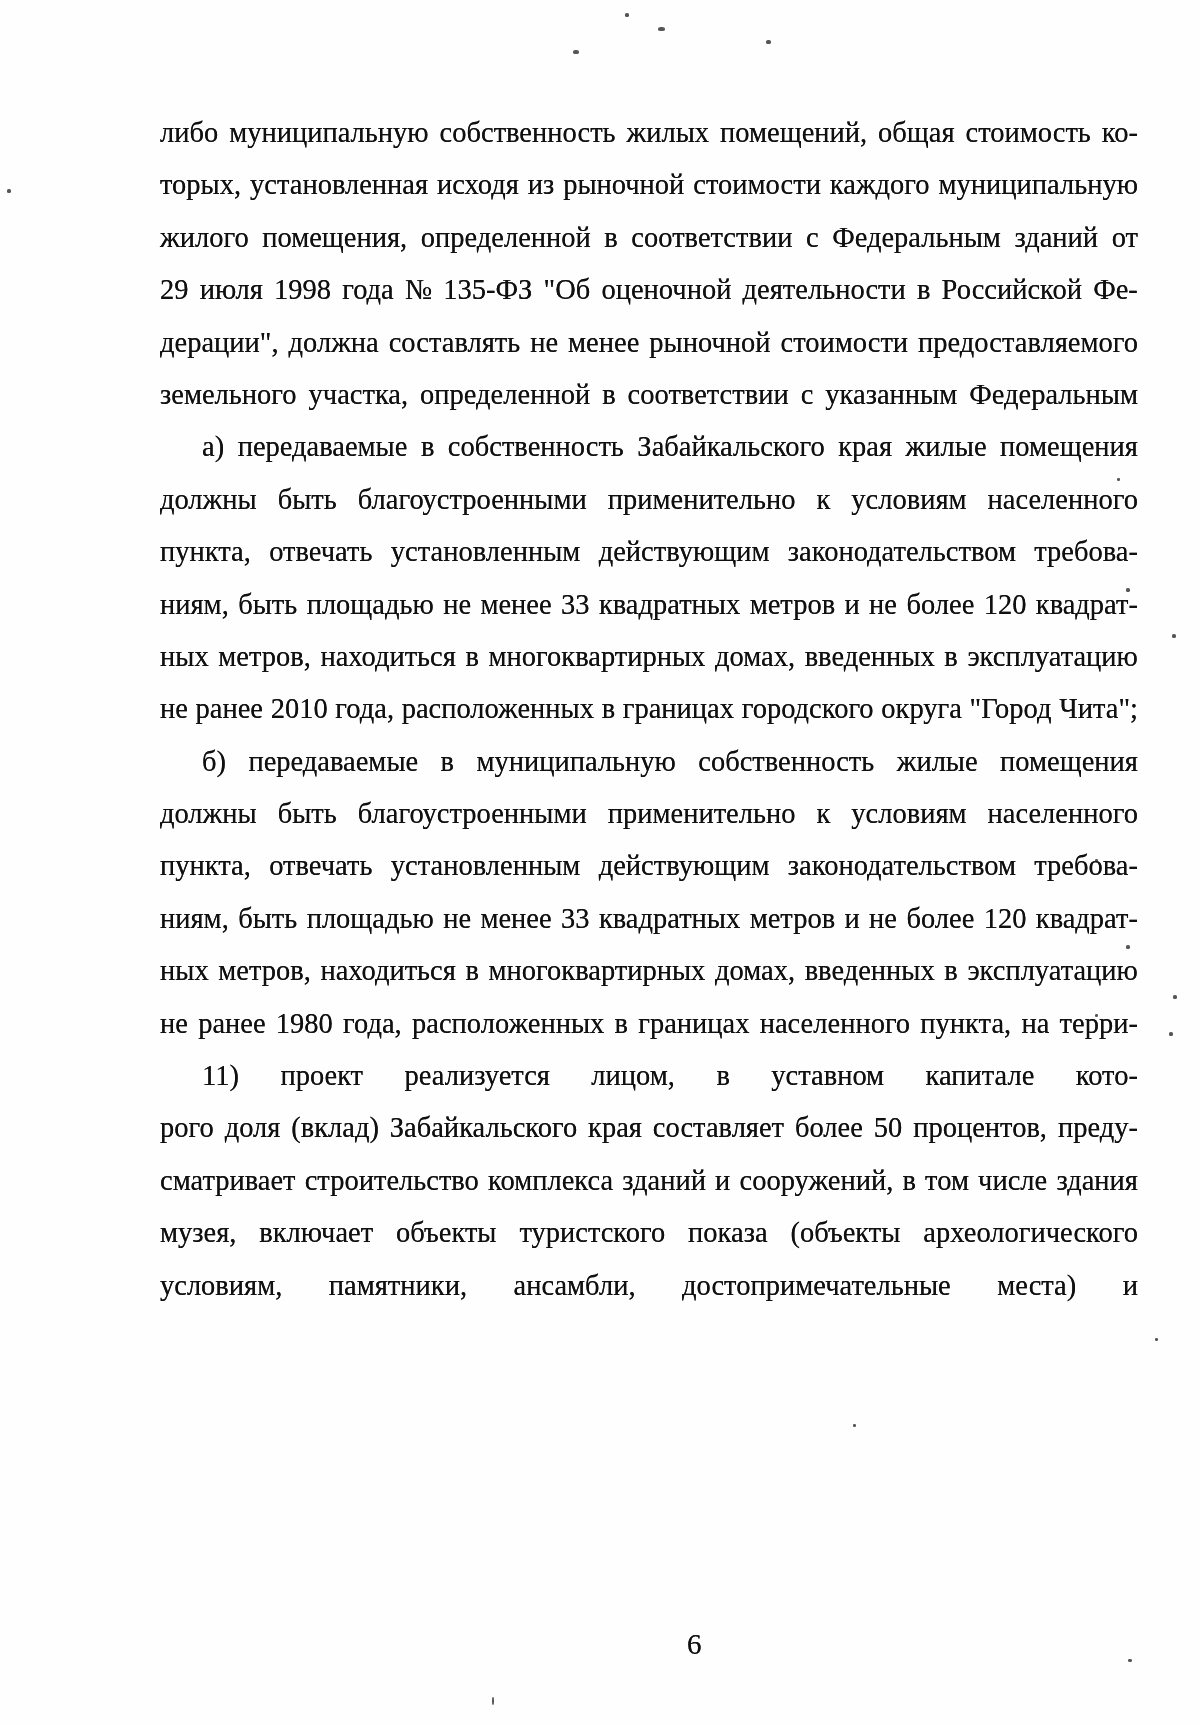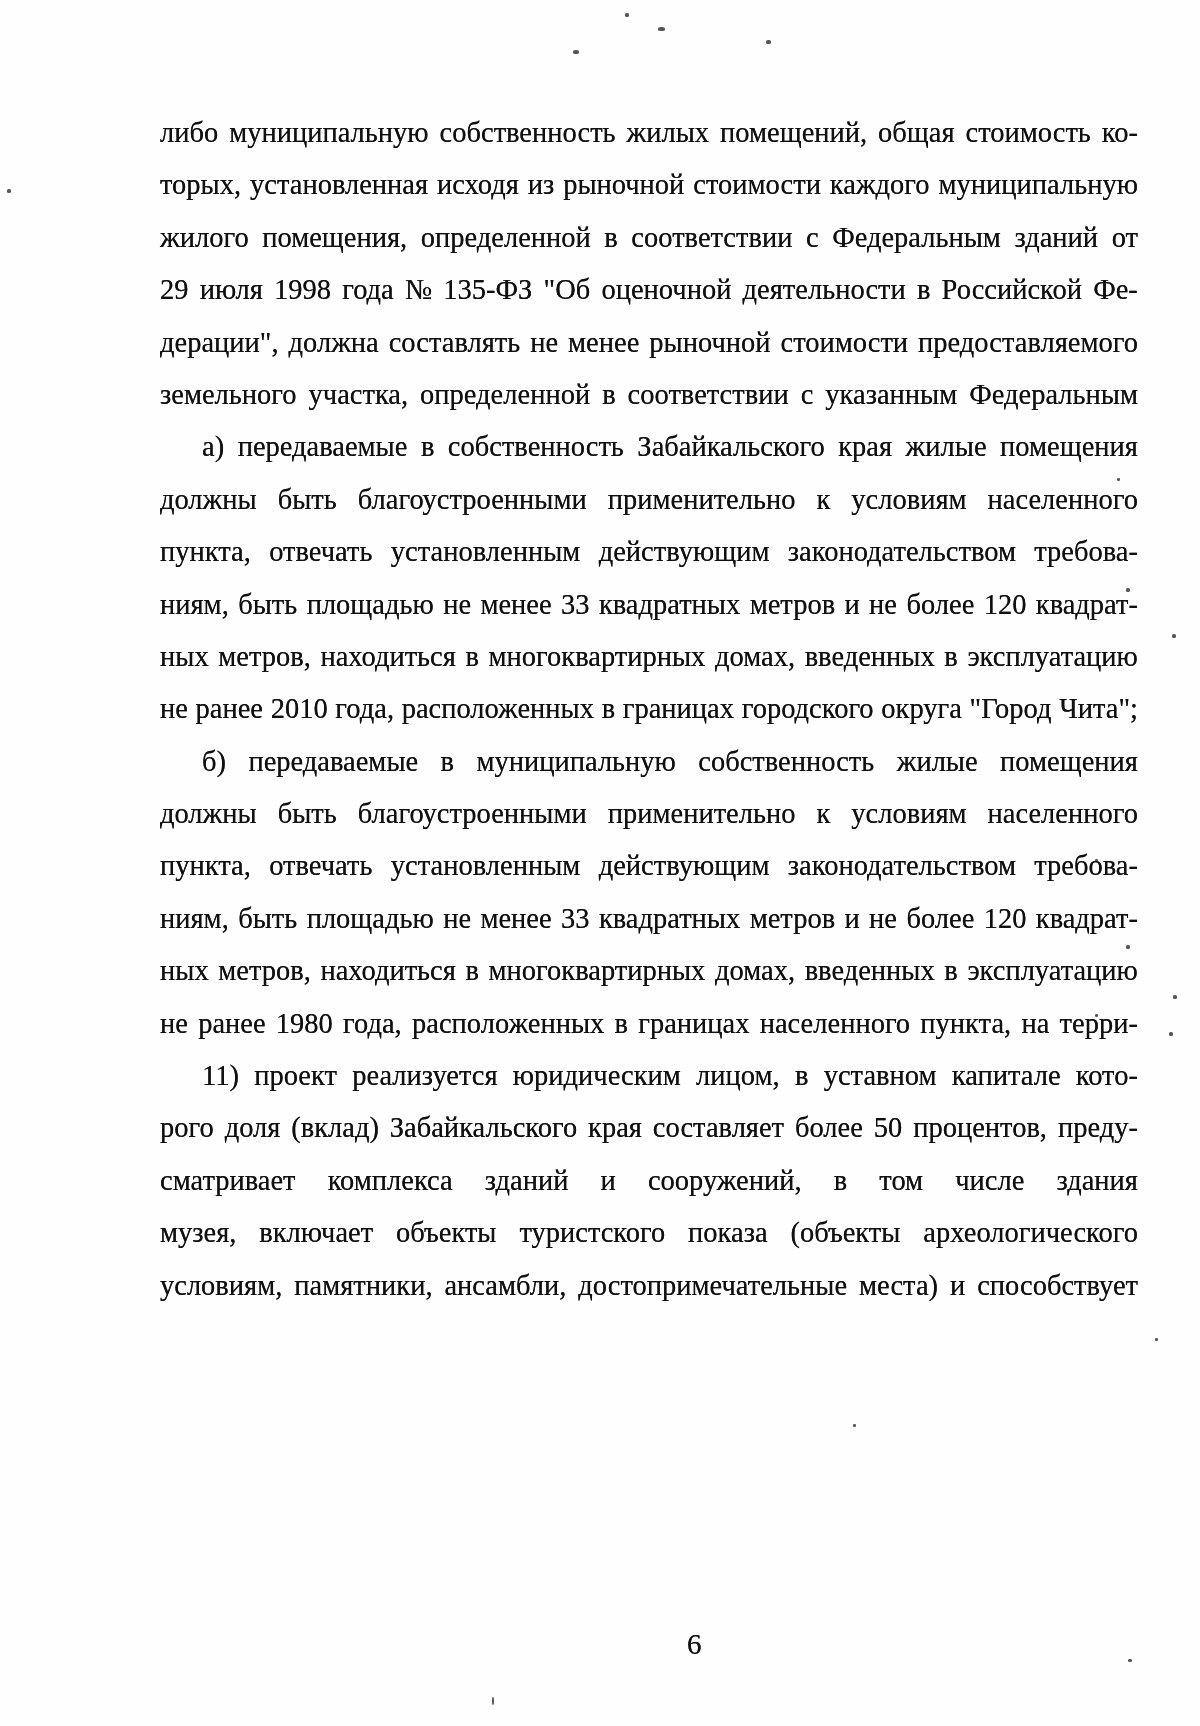--- a/index.html
+++ b/index.html
@@ -250,41 +250,41 @@
         <span>границах</span>
         <span>населенного</span>
         <span>пункта,</span>
         <span>на</span>
         <span>терри-</span>
       </div>
       <div class="line indent justify">
         <span>11)</span>
         <span>проект</span>
         <span>реализуется</span>
-        <span>юридическим</span>
         <span>лицом,</span>
         <span>в</span>
         <span>уставном</span>
         <span>капитале</span>
         <span>кото-</span>
       </div>
       <div class="line justify">
         <span>рого</span>
         <span>доля</span>
         <span>(вклад)</span>
         <span>Забайкальского</span>
         <span>края</span>
         <span>составляет</span>
         <span>более</span>
         <span>50</span>
         <span>процентов,</span>
         <span>преду-</span>
       </div>
       <div class="line justify">
         <span>сматривает</span>
+        <span>строительство</span>
         <span>комплекса</span>
         <span>зданий</span>
         <span>и</span>
         <span>сооружений,</span>
         <span>в</span>
         <span>том</span>
         <span>числе</span>
         <span>здания</span>
       </div>
       <div class="line justify">
@@ -296,21 +296,20 @@
         <span>(объекты</span>
         <span>археологического</span>
       </div>
       <div class="line justify">
         <span>условиям,</span>
         <span>памятники,</span>
         <span>ансамбли,</span>
         <span>достопримечательные</span>
         <span>места)</span>
         <span>и</span>
-        <span>способствует</span>
       </div>
     </div>
   <div class="pageno">6</div>
 <div class="speck" style="left: 625px; top: 13px; width: 4px; height: 4px;"></div>
     <div class="speck" style="left: 658px; top: 27px; width: 7px; height: 4px;"></div>
     <div class="speck" style="left: 766px; top: 40px; width: 5px; height: 4px;"></div>
     <div class="speck" style="left: 573px; top: 50px; width: 6px; height: 4px;"></div>
     <div class="speck" style="left: 7px; top: 189px; width: 4px; height: 4px;"></div>
     <div class="speck" style="left: 1117px; top: 478px; width: 3px; height: 3px;"></div>
     <div class="speck" style="left: 1126px; top: 588px; width: 4px; height: 4px;"></div>

